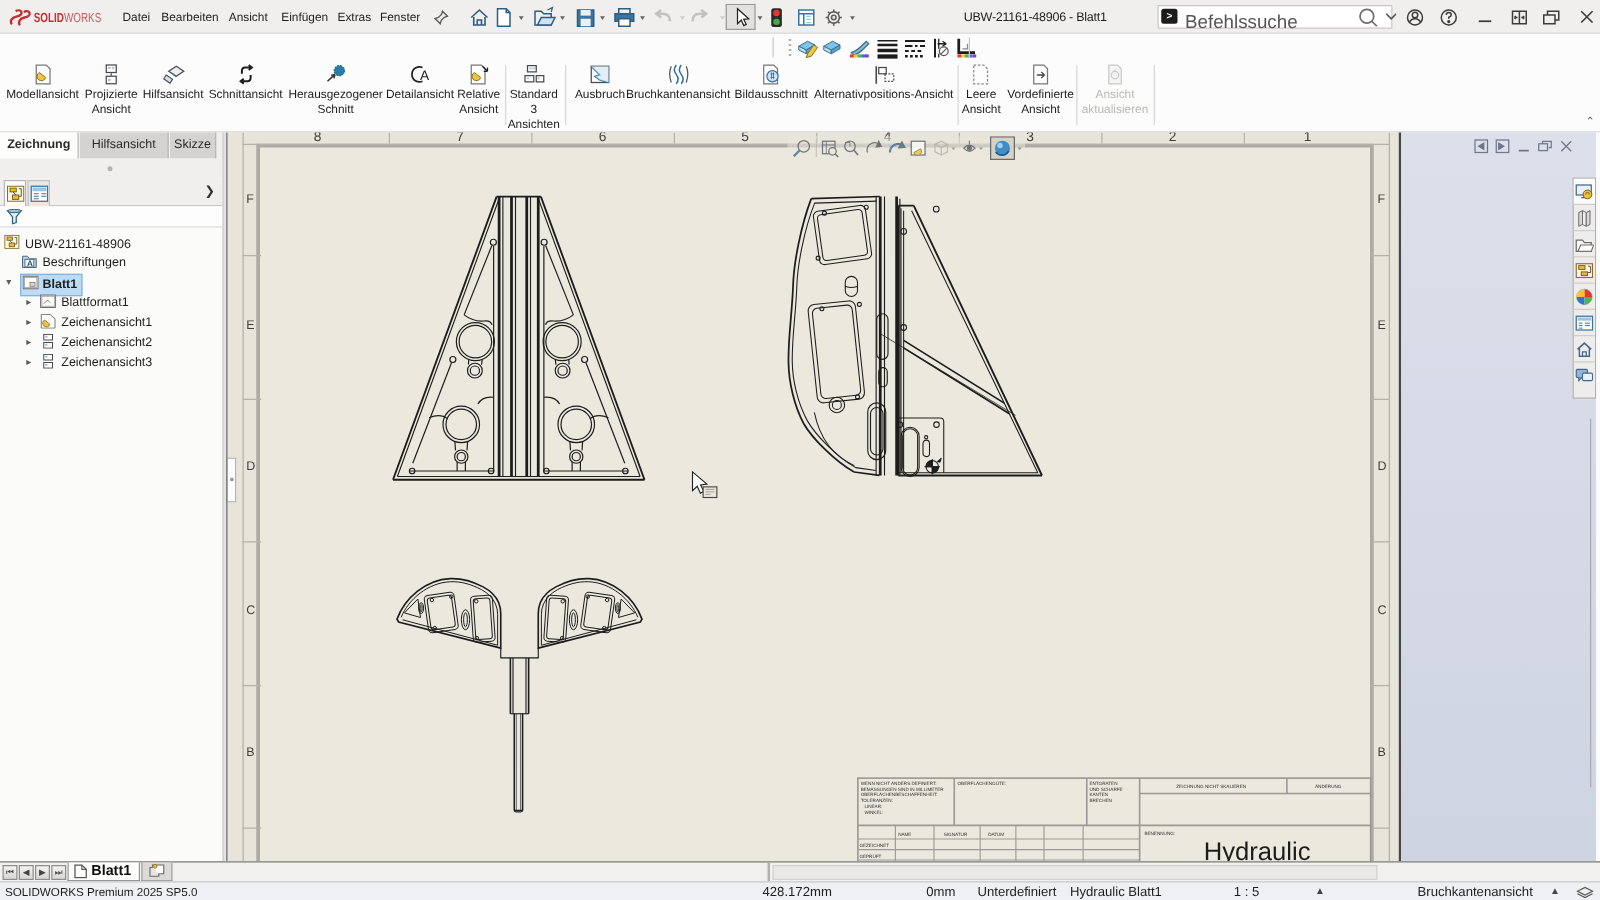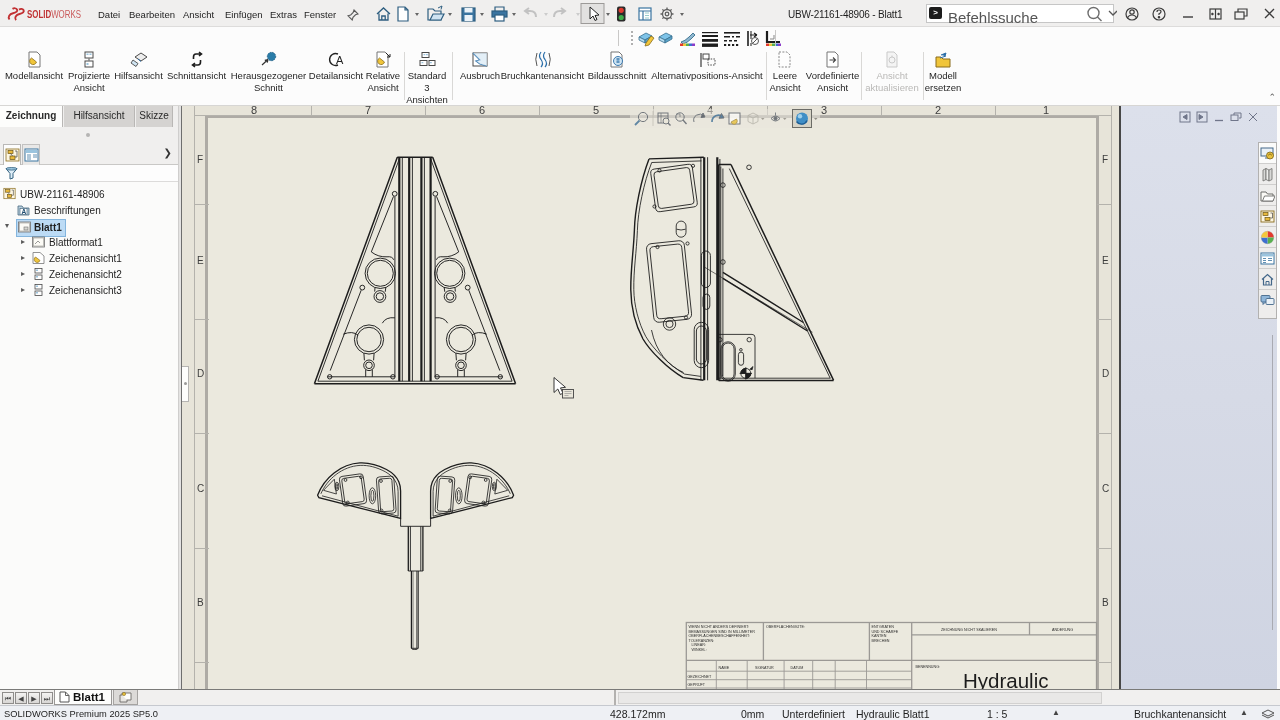--- a/index.html
+++ b/index.html
@@ -4,21 +4,21 @@
 <style>
 * { margin:0; padding:0; box-sizing:border-box; }
 html,body { width:1280px; height:720px; overflow:hidden; font-family:"Liberation Sans", sans-serif; }
 body { position:relative; background:#fcfcfc; }
 .abs { position:absolute; }
 
 
 #titlebar { left:0; top:0; width:1280px; height:27px; background:#f0efee; border-bottom:1px solid #dddcdb; }
 #logo { left:6px; top:5px; width:160px; height:18px; }
 .menu { top:9px; font-size:9.5px; color:#1e1e1e; }
-#doctitle { left:788px; top:9px; font-size:10px; letter-spacing:-0.2px; color:#1e1e1e; }
+#doctitle { left:771px; top:9px; font-size:10px; letter-spacing:-0.2px; color:#1e1e1e; }
 #searchbox { left:926px; top:4px; width:188px; height:19px; background:#fff; border:1px solid #c6c6c6; }
 #searchicon { left:929px; top:7px; width:13px; height:12px; background:#1c1c1c; border-radius:2px; color:#fff; font-size:8px; line-height:12px; text-align:center; font-weight:bold;}
 #searchtext { left:948px; top:9px; font-size:15px; color:#555; }
 
 
 #row2 { left:0; top:28px; width:1280px; height:20px; background:#fcfcfc; }
 
 
 #cmdbar { left:0; top:48px; width:1280px; height:58px; background:#fcfcfc; border-bottom:1px solid #d7d6d4; }
 .cbtn { position:absolute; top:3px; text-align:center; font-size:9.5px; color:#1e1e1e; line-height:12px; }
@@ -334,24 +334,20 @@
           <path d="M3,1 L11,1 L14,4 L14,16 L3,16 Z" fill="#fff" stroke="#777" stroke-width="1"></path>
           <path d="M5.5,9 l6,0 M9,6.5 l2.5,2.5 l-2.5,2.5" fill="none" stroke="#444" stroke-width="1.1"></path>
         </svg></span>Vordefinierte<br>Ansicht</div>
   <div class="csep" style="left:861px;"></div>
   <div class="cbtn gray" style="left:847px; width:90px;"><span class="ci"><svg width="16" height="17" viewBox="0 0 16 17">
           <path d="M3,1 L10,1 L13,4 L13,16 L3,16 Z" fill="#f4f4f4" stroke="#c9c9c9" stroke-width="1"></path>
           <circle cx="8" cy="9" r="3" fill="none" stroke="#c9c9c9" stroke-width="1"></circle>
           <path d="M8,6 l0,-1.5" stroke="#c9c9c9"></path>
         </svg></span>Ansicht<br>aktualisieren</div>
   <div class="csep" style="left:923px;"></div>
-  <div class="cbtn" style="left:898px; width:90px;"><span class="ci"><svg width="20" height="17" viewBox="0 0 20 17">
-          <path d="M3,16 L3,6 L8,6 L10,8 L17,8 L17,16 Z" fill="#f0c53a" stroke="#8a6d1d" stroke-width="1"></path>
-          <path d="M8,4 l5,-2 l-1,3 M13,5 l-6,2" fill="#2b6ea8" stroke="#2b6ea8" stroke-width="1"></path>
-        </svg></span>Modell<br>ersetzen</div>
   <div style="position:absolute; right:4px; top:44px; font-size:9px; color:#555;">⌃</div>
 </div>
 
 <div class="abs" id="tabsrow">
   <div class="cmtab" style="left:0; width:63px; background:#fdfdfc; font-weight:bold; border-right:1px solid #b9b7b5;">Zeichnung</div>
   <div class="cmtab" style="left:64px; width:71px;">Hilfsansicht</div>
   <div class="cmtab" style="left:136px; width:37px;">Skizze</div>
 </div>
 
 <div class="abs" id="leftpanel">

